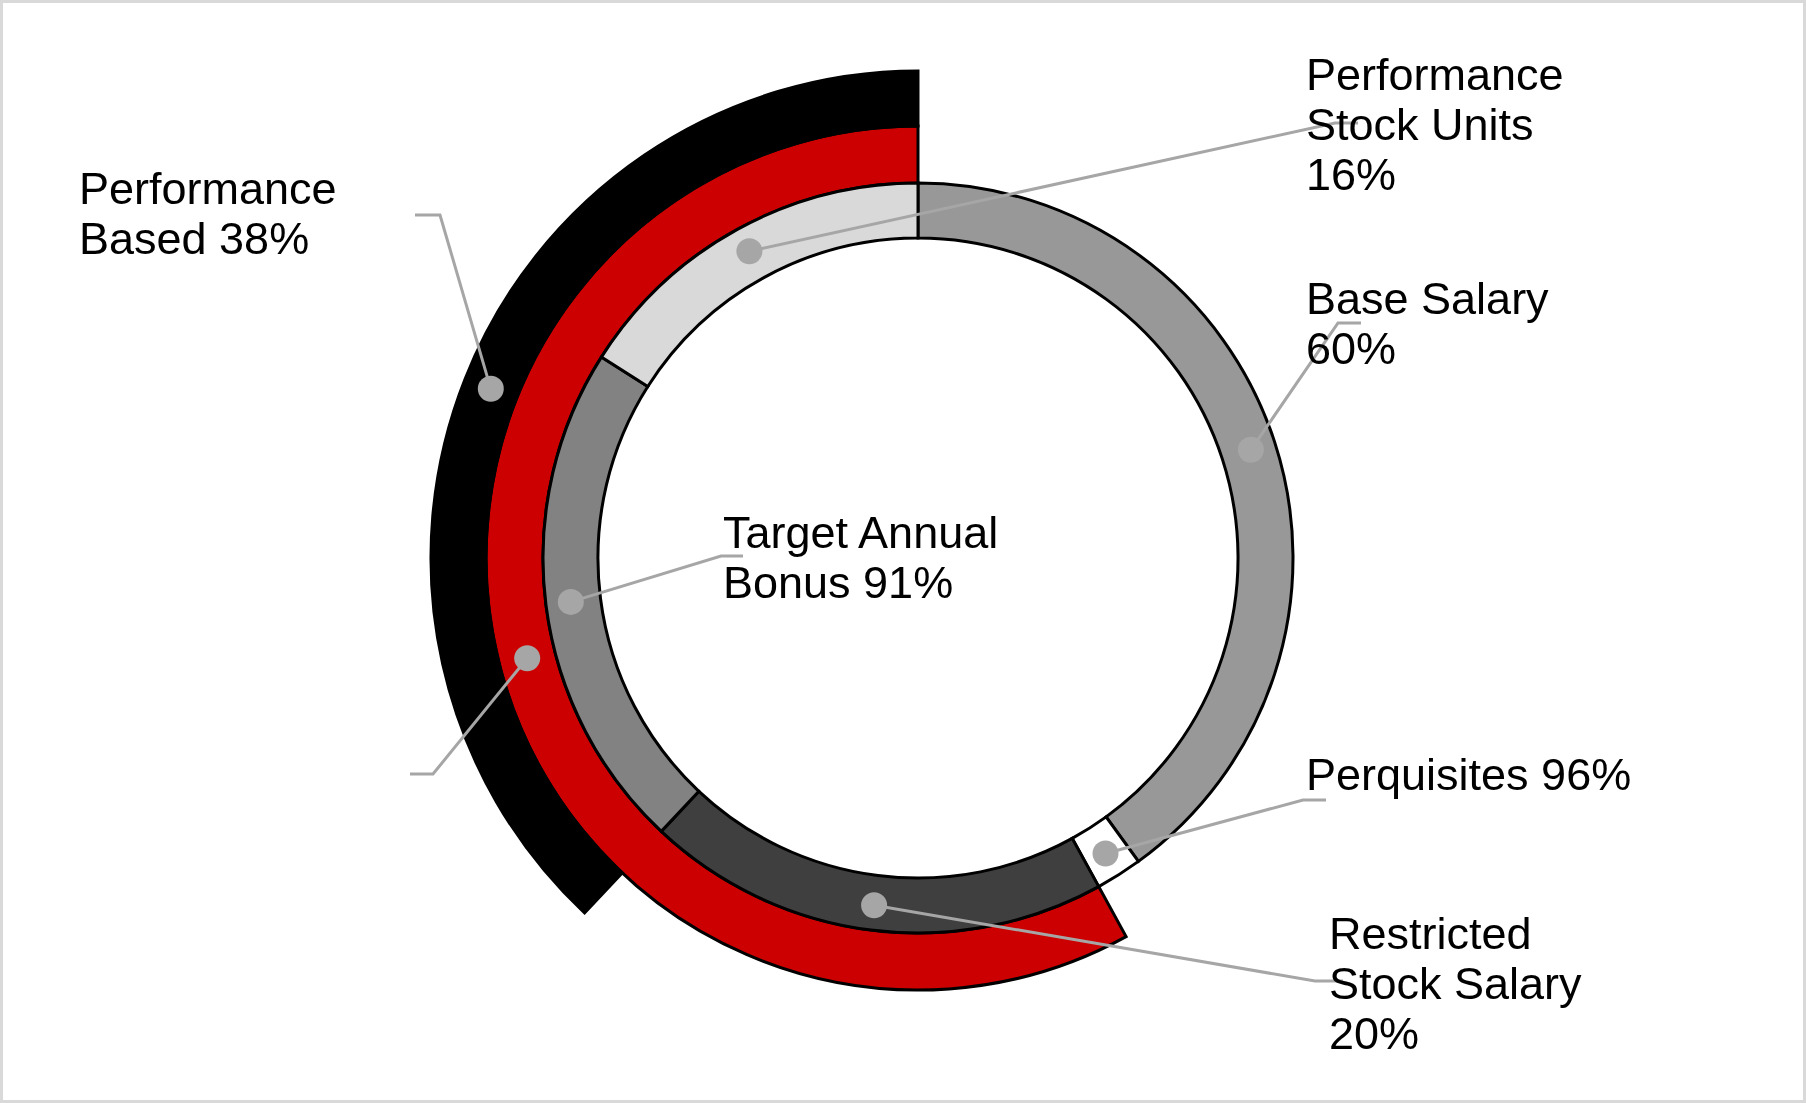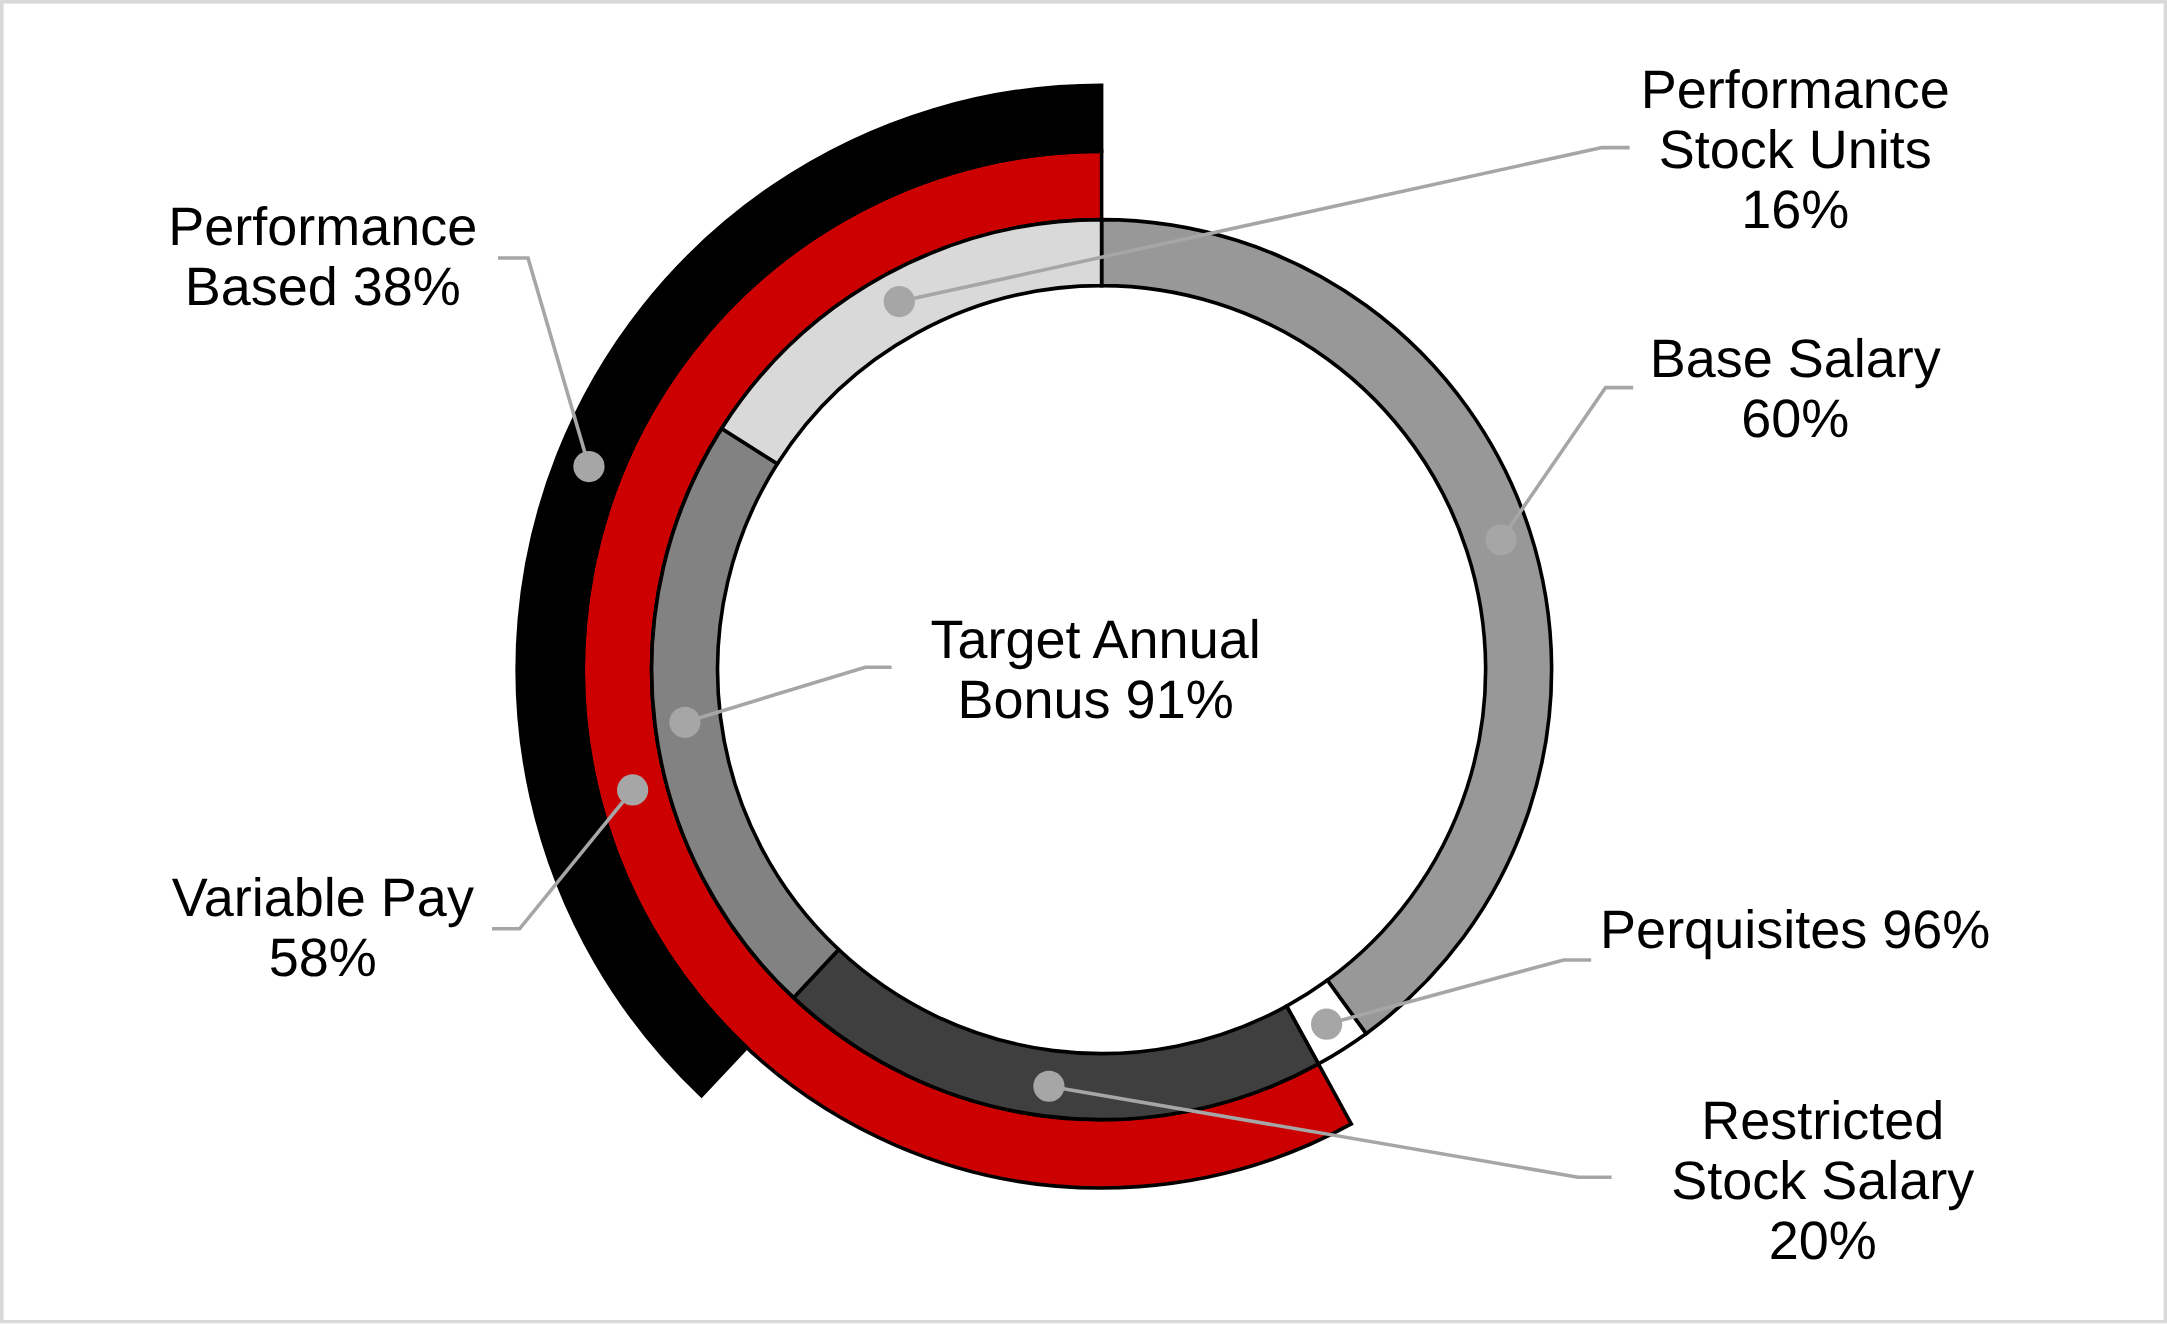--- a/index.html
+++ b/index.html
@@ -9,21 +9,21 @@
     box-sizing:border-box;
     border:3px solid #D9D9D9;
     background:#ffffff;
     font-family:"Liberation Sans", sans-serif;
     overflow:hidden;
   }
   #chart-svg{position:absolute;left:0;top:0;}
   .callout{
     position:absolute;
     width:380px;
-    text-align:center;
+    text-align:left;
     font-size:45px;
     line-height:50px;
     color:#000000;
     white-space:nowrap;
   }
   .callout span{display:block;}
   #lbl-psu{left:1303px;top:47px;}
   #lbl-base{left:1303px;top:271px;}
   #lbl-perf{left:76px;top:161px;}
   #lbl-variable{left:76px;top:720px;}
@@ -69,24 +69,20 @@
   <div class="callout" id="lbl-base">
     <span>Base Salary</span>
     <span>60%</span>
   </div>
 
   <div class="callout" id="lbl-perf">
     <span>Performance</span>
     <span>Based 38%</span>
   </div>
 
-  <div class="callout" id="lbl-variable">
-    <span>Variable Pay</span>
-    <span>58%</span>
-  </div>
 
   <div class="callout" id="lbl-tab">
     <span>Target Annual</span>
     <span>Bonus 91%</span>
   </div>
 
   <div class="callout" id="lbl-benefits">
     <span>Perquisites 96%</span>
   </div>
 

